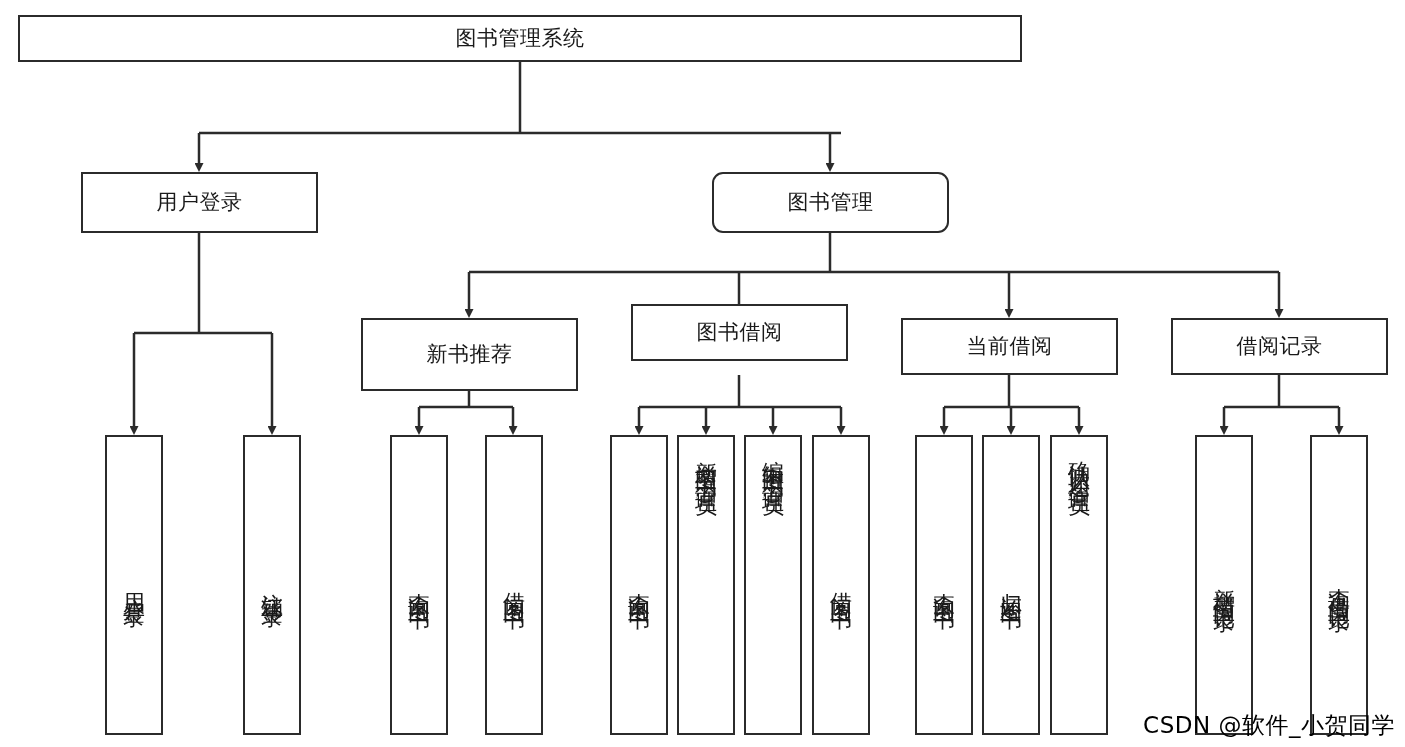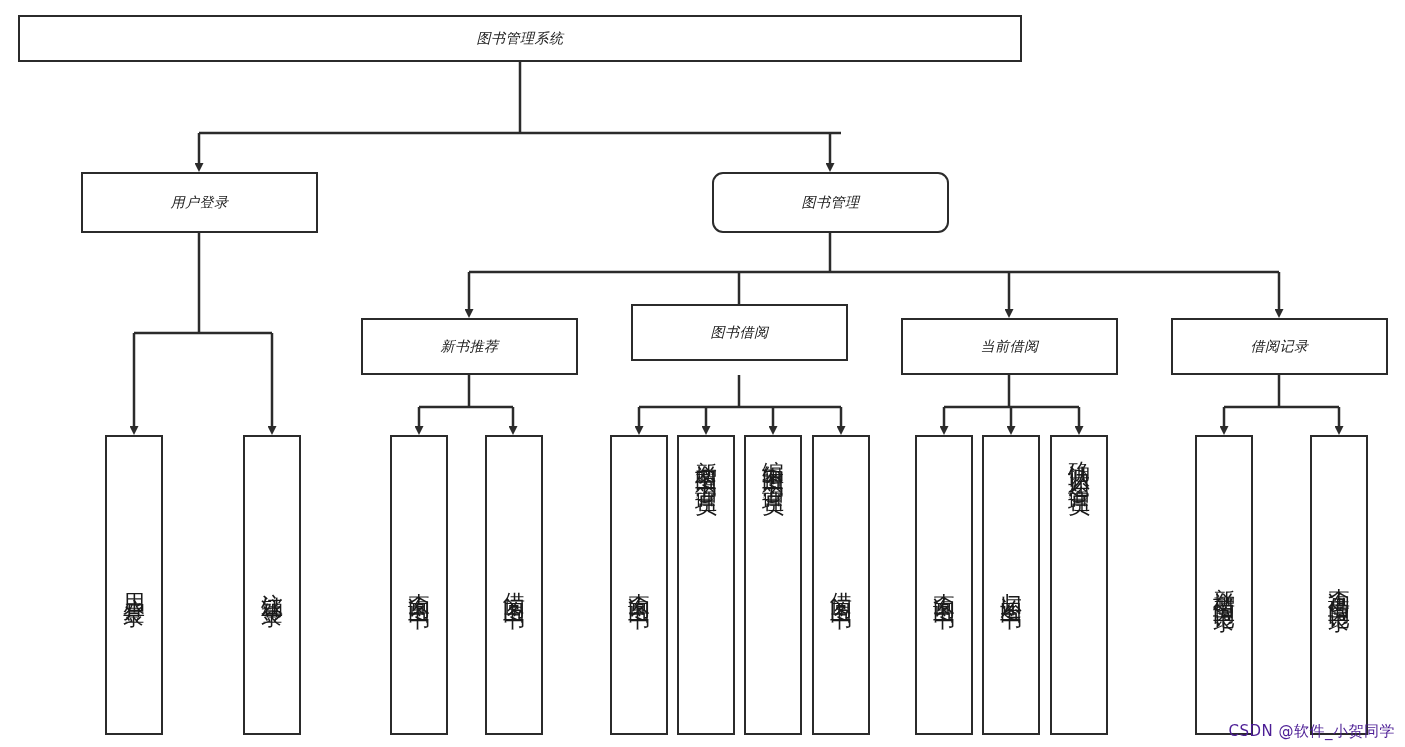--- a/index.html
+++ b/index.html
@@ -34,23 +34,22 @@
     z-index: 2;
   }
   .node-label {
     display: block;
     text-align: center;
     line-height: 1.18;
     white-space: pre;
   }
   
   .h-node .node-label {
-    font-size: 14px;
+    font-size: 21px;
     letter-spacing: 0.5px;
-    font-style: italic;
   }
   
   .v-node {
     align-items: center;
     justify-content: center;
     padding: 6px 2px;
   }
   .v-node .node-label {
     writing-mode: vertical-rl;
     text-orientation: upright;
@@ -59,22 +58,22 @@
     letter-spacing: 5px;
     text-align: center;
   }
   .v-node.align-top {
     align-items: flex-start;
   }
   .watermark {
     position: absolute;
     right: 10px;
     bottom: 6px;
-    font-size: 15px;
-    color: #4c1d95;
+    font-size: 23px;
+    color: #000000;
     z-index: 5;
     white-space: nowrap;
     letter-spacing: 0.5px;
   }
 </style>
 </head>
 <body>
 
 <div id="canvas">
 
@@ -132,21 +131,21 @@
     <span class="node-label">图书管理系统</span>
   </div>
 
   <div class="node h-node" style="left:81px; top:172px; width:237px; height:61px;">
     <span class="node-label">用户登录</span>
   </div>
   <div class="node h-node" style="left:712px; top:172px; width:237px; height:61px;border-radius:11px;">
     <span class="node-label">图书管理</span>
   </div>
 
-  <div class="node h-node" style="left:361px; top:318px; width:217px; height:57px;">
+  <div class="node h-node" style="left:361px; top:318px; width:217px; height:73px;">
     <span class="node-label">新书推荐</span>
   </div>
   <div class="node h-node" style="left:631px; top:304px; width:217px; height:57px;">
     <span class="node-label">图书借阅</span>
   </div>
   <div class="node h-node" style="left:1171px; top:318px; width:217px; height:57px;">
     <span class="node-label">借阅记录</span>
   </div>
   <div class="node h-node" style="left:901px; top:318px; width:217px; height:57px;">
     <span class="node-label">当前借阅</span>

